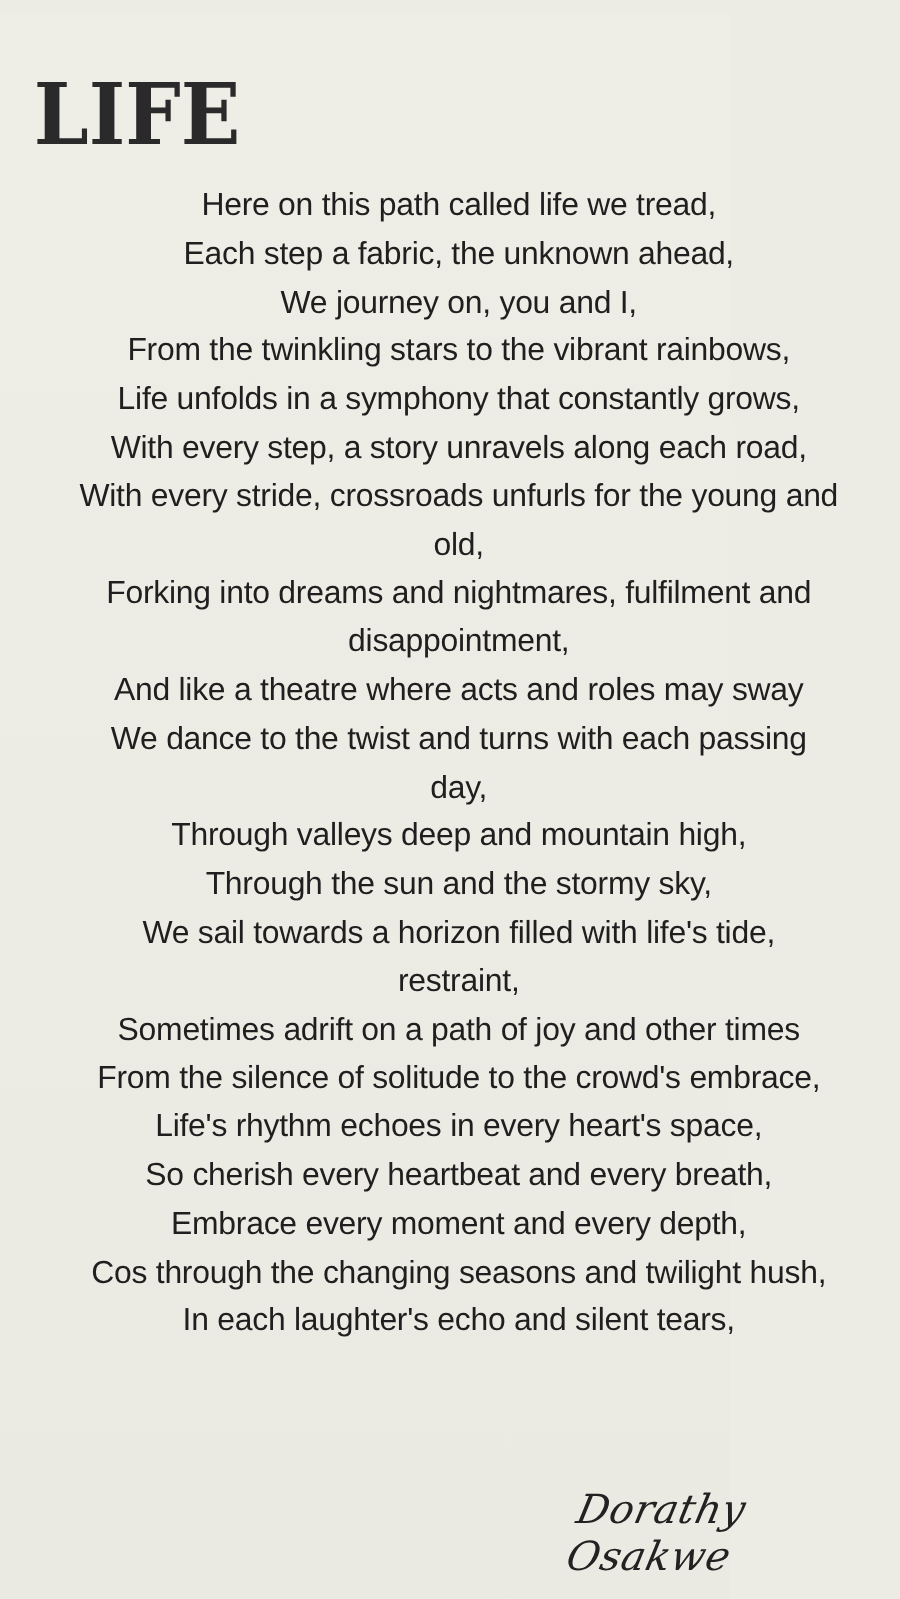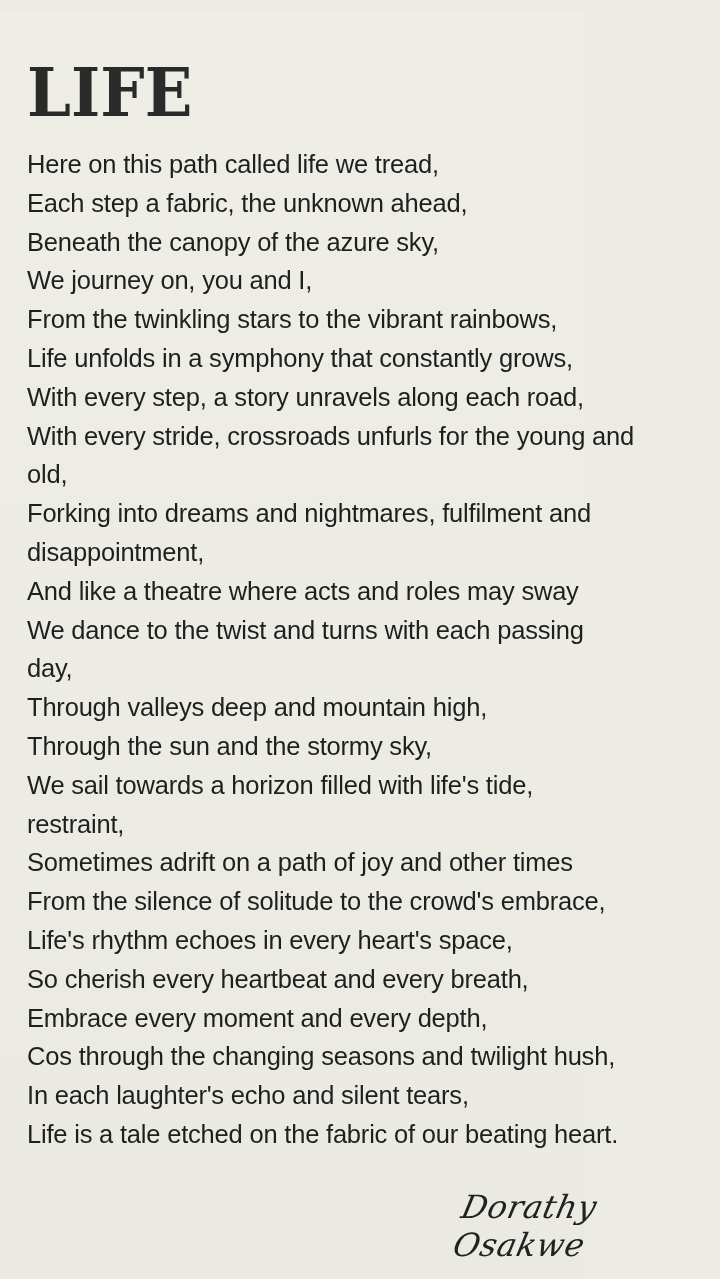--- a/index.html
+++ b/index.html
@@ -36,20 +36,21 @@
       transform-origin: left center;
     }
     .poem {
       position: absolute;
       left: 27px;
       top: 133px;
       width: 680px;
       margin: 0;
       padding: 0;
       list-style: none;
+      text-align: center;
     }
     .poem li {
       font-family: "Liberation Sans", sans-serif;
       font-size: 25.5px;
       line-height: 38.8px;
       height: 38.8px;
       color: #1f1f1f;
       white-space: nowrap;
       letter-spacing: -0.2px;
     }
@@ -67,21 +68,20 @@
   </style>
 </head>
 <body>
 
 <div class="page">
   <h1 class="title">LIFE</h1>
 
   <ul class="poem">
     <li>Here on this path called life we tread,</li>
     <li>Each step a fabric, the unknown ahead,</li>
-    <li>Beneath the canopy of the azure sky,</li>
     <li>We journey on, you and I,</li>
     <li>From the twinkling stars to the vibrant rainbows,</li>
     <li>Life unfolds in a symphony that constantly grows,</li>
     <li>With every step, a story unravels along each road,</li>
     <li>With every stride, crossroads unfurls for the young and</li>
     <li>old,</li>
     <li>Forking into dreams and nightmares, fulfilment and</li>
     <li>disappointment,</li>
     <li>And like a theatre where acts and roles may sway</li>
     <li>We dance to the twist and turns with each passing</li>
@@ -90,17 +90,16 @@
     <li>Through the sun and the stormy sky,</li>
     <li>We sail towards a horizon filled with life's tide,</li>
     <li>restraint,</li>
     <li>Sometimes adrift on a path of joy and other times</li>
     <li>From the silence of solitude to the crowd's embrace,</li>
     <li>Life's rhythm echoes in every heart's space,</li>
     <li>So cherish every heartbeat and every breath,</li>
     <li>Embrace every moment and every depth,</li>
     <li>Cos through the changing seasons and twilight hush,</li>
     <li>In each laughter's echo and silent tears,</li>
-    <li>Life is a tale etched on the fabric of our beating heart.</li>
   </ul>
 
   <div class="signature">Dorathy Osakwe</div>
 </div>
 
 </body></html>

